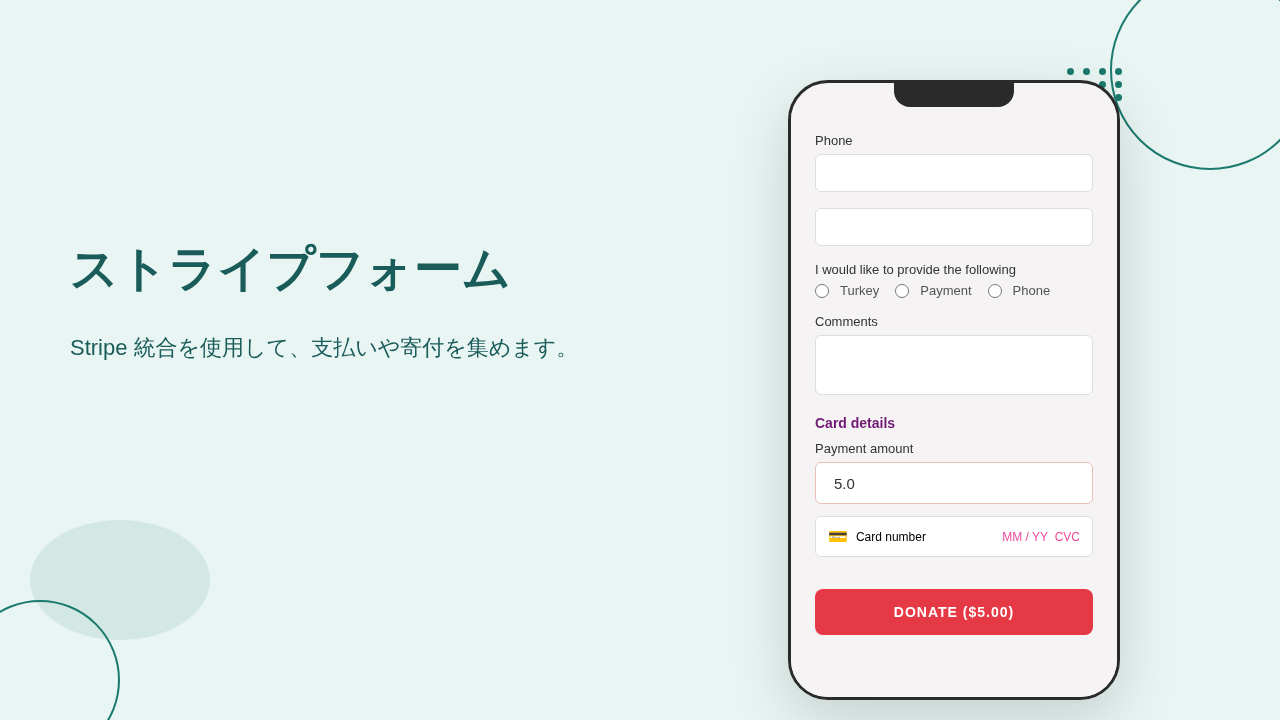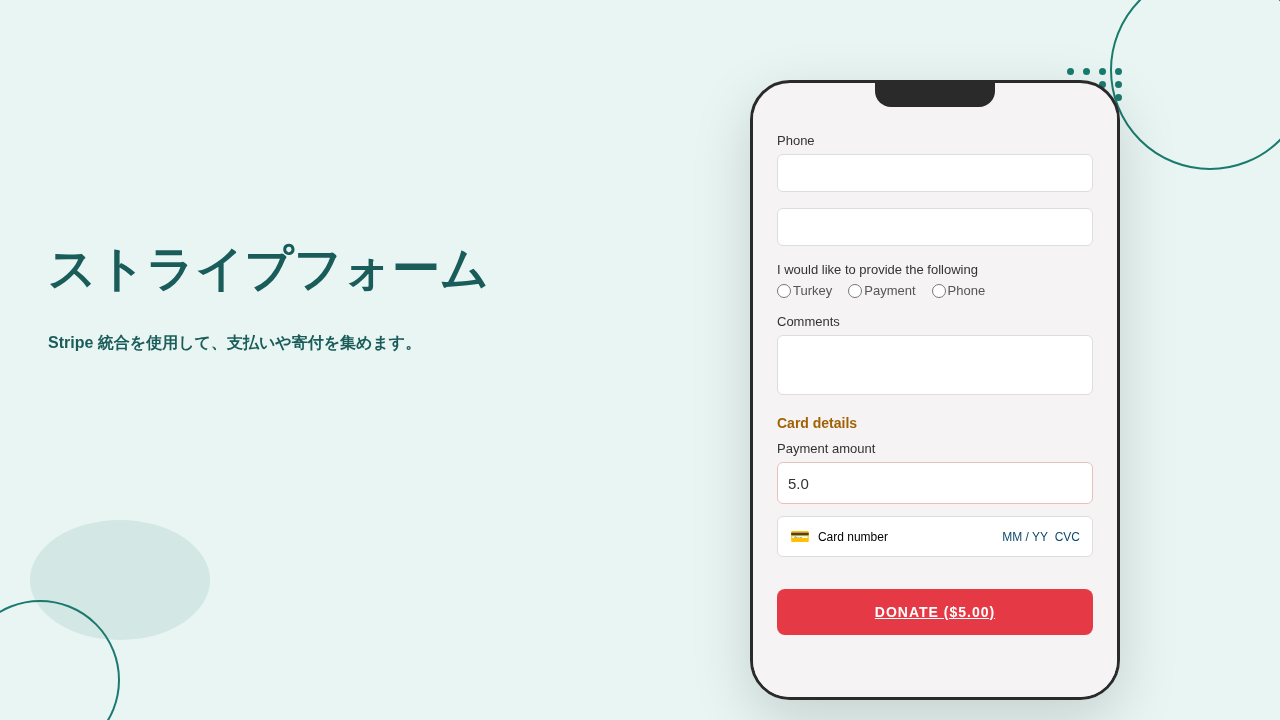--- a/index.html
+++ b/index.html
@@ -58,46 +58,46 @@
       left: 30px;
       width: 180px;
       height: 120px;
       border-radius: 50%;
       background: rgba(26, 122, 110, 0.1);
     }
 
     
     .left-content {
       position: absolute;
-      left: 48px;
+      left: 70px;
       top: 240px;
       width: 560px;
     }
 
     .main-title {
       font-size: 48px;
       font-weight: 700;
       color: #1a5c5a;
       line-height: 1.2;
       margin-bottom: 32px;
     }
 
     .subtitle {
-      font-size: 16px;
+      font-size: 22px;
       color: #1a5c5a;
       line-height: 1.6;
-      font-weight: 700;
+      font-weight: 400;
     }
 
     
     .phone-mockup {
       position: absolute;
       right: 160px;
       top: 80px;
-      width: 370px;
+      width: 332px;
       height: 620px;
       background: #f5f3f3;
       border-radius: 40px;
       border: 3px solid #2a2a2a;
       overflow: hidden;
       box-shadow: 0 20px 60px rgba(0,0,0,0.15);
     }
 
     .phone-notch {
       position: absolute;
@@ -167,36 +167,36 @@
     .radio-group {
       display: flex;
       gap: 16px;
       align-items: center;
       margin-top: 6px;
     }
 
     .radio-item {
       display: flex;
       align-items: center;
-      gap: 2px;
+      gap: 11px;
       font-size: 13px;
       color: #555;
     }
 
     .radio-item input[type="radio"] {
       accent-color: #e63946;
       width: 14px;
       height: 14px;
     }
 
     
     .section-title {
       font-size: 14px;
       font-weight: 600;
-      color: #a16207;
+      color: #701a75;
       margin-bottom: 10px;
     }
 
     .card-details-box {
       background: white;
       border: 1px solid #ddd;
       border-radius: 6px;
       padding: 10px 12px;
       display: flex;
       align-items: center;
@@ -209,31 +209,31 @@
     }
 
     .card-number-placeholder {
       flex: 1;
       font-size: 12px;
       color: #000000;
     }
 
     .card-expiry-cvc {
       font-size: 12px;
-      color: #0c4a6e;
+      color: #ec4899;
       margin-left: 30px;
     }
 
     .payment-input-wrapper {
       width: 100%;
       height: 42px;
       border: 1.5px solid #e8c0ba;
       border-radius: 6px;
       background: white;
-      padding: 0 10px;
+      padding: 0 18px;
       font-size: 15px;
       color: #333;
       outline: none;
       display: flex;
       align-items: center;
     }
 
     .payment-amount-value {
       font-size: 15px;
       color: #333;
@@ -245,21 +245,20 @@
       height: 46px;
       background: #e63946;
       color: white;
       border: none;
       border-radius: 8px;
       font-size: 14px;
       font-weight: 700;
       letter-spacing: 1px;
       cursor: pointer;
       margin-top: 16px;
-      text-decoration: underline;
     }
   </style>
 </head>
 <body>
 
 <div class="bg-circle-top-right"></div>
 
 <div class="bg-dots">
   <div class="bg-dot"></div>
   <div class="bg-dot"></div>

